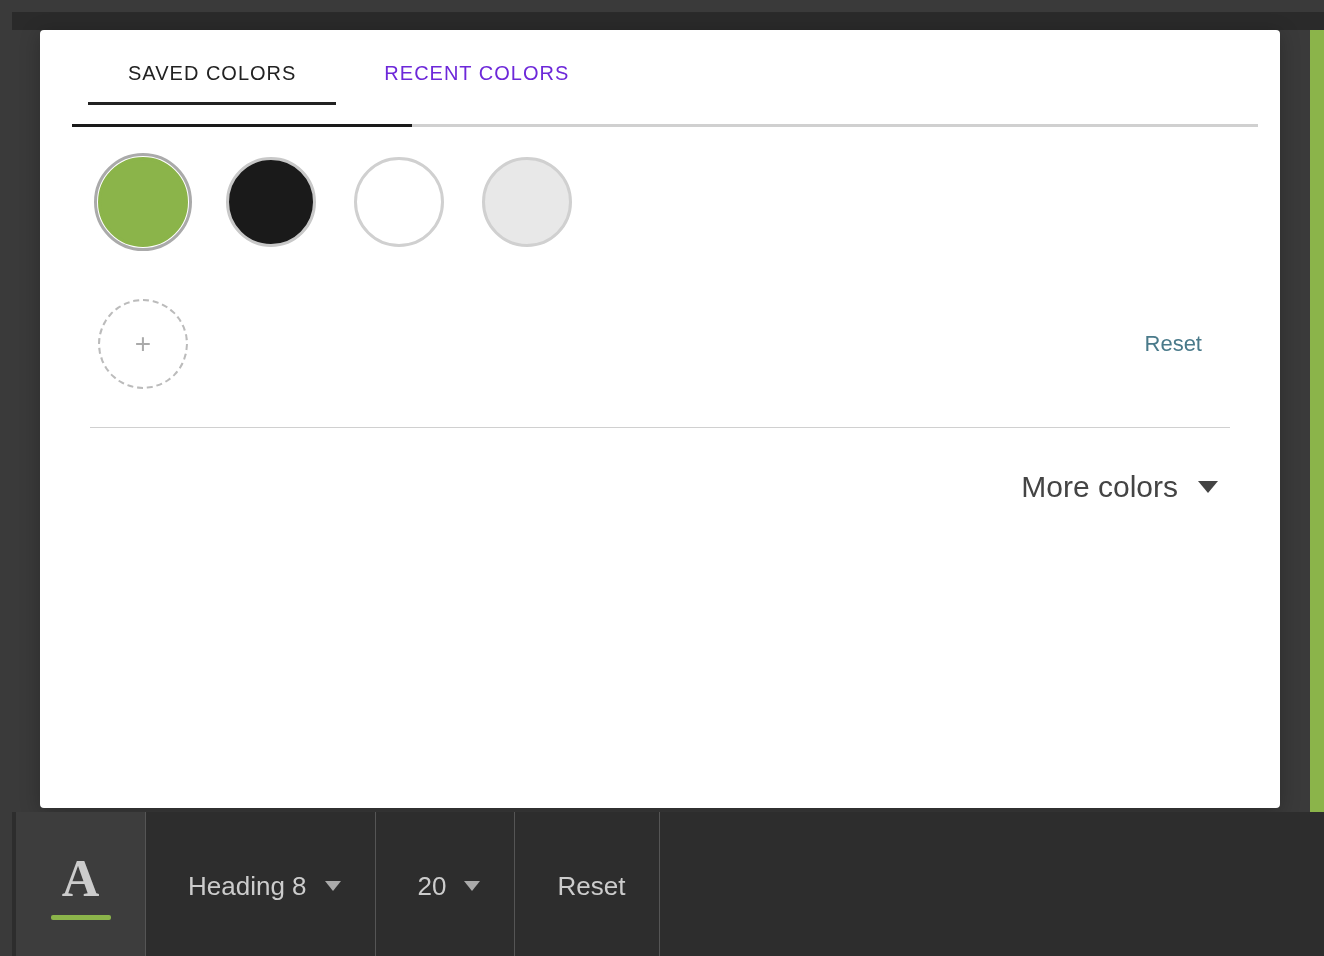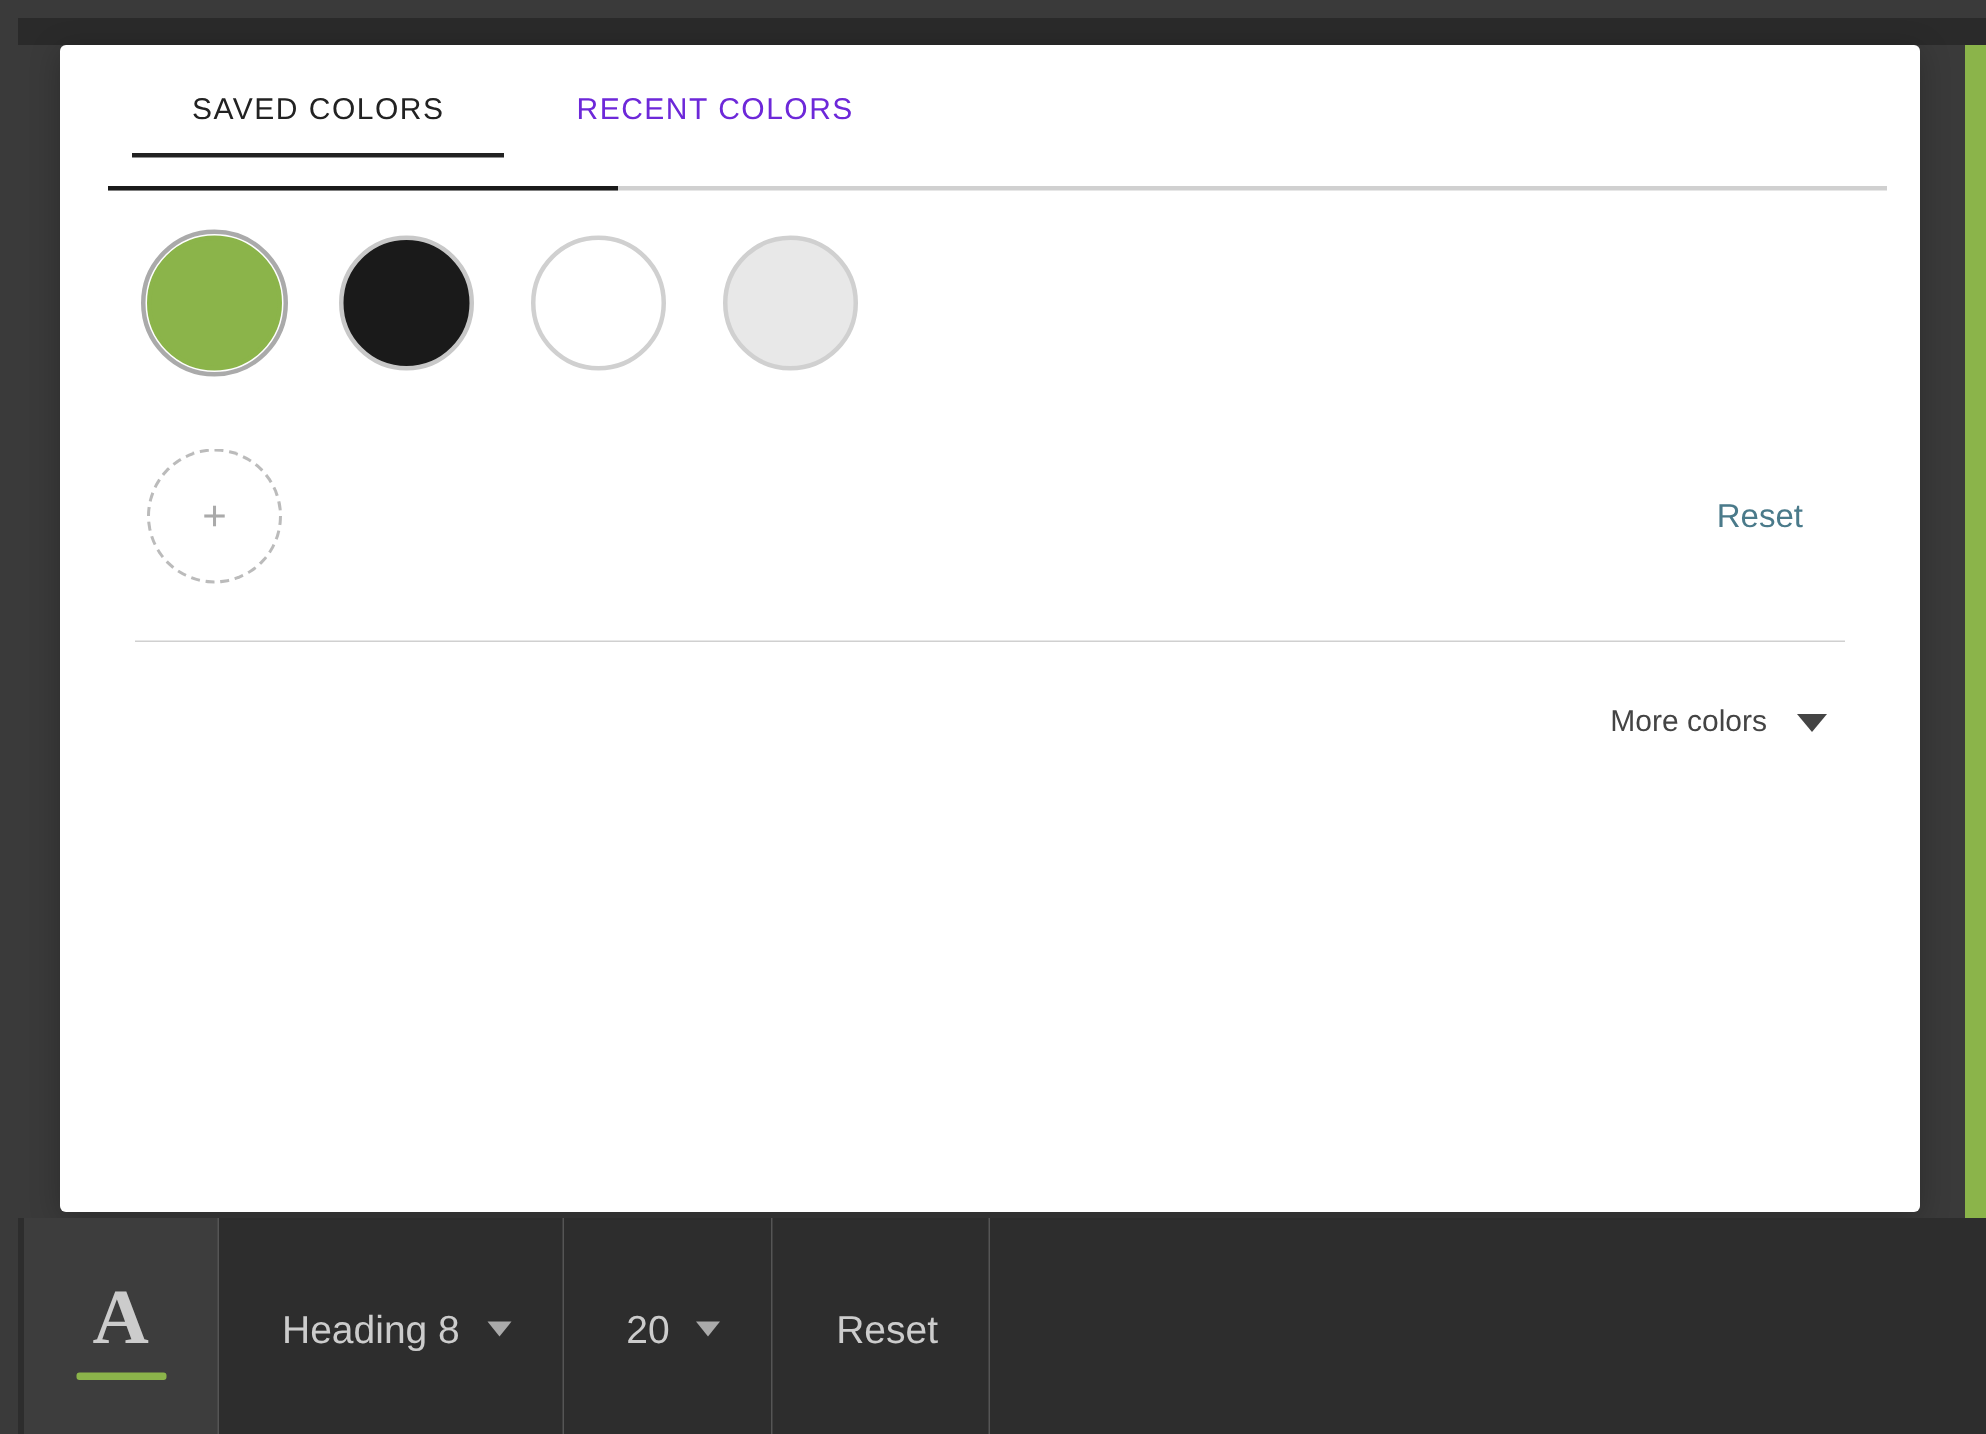--- a/index.html
+++ b/index.html
@@ -189,21 +189,21 @@
       padding: 30px 50px;
       display: flex;
       justify-content: flex-end;
       align-items: center;
     }
 
     .more-colors-btn {
       display: flex;
       align-items: center;
       gap: 12px;
-      font-size: 20px;
+      font-size: 30px;
       color: #444;
       cursor: pointer;
       background: none;
       border: none;
       font-family: inherit;
     }
 
     .chevron-down {
       width: 0;
       height: 0;

